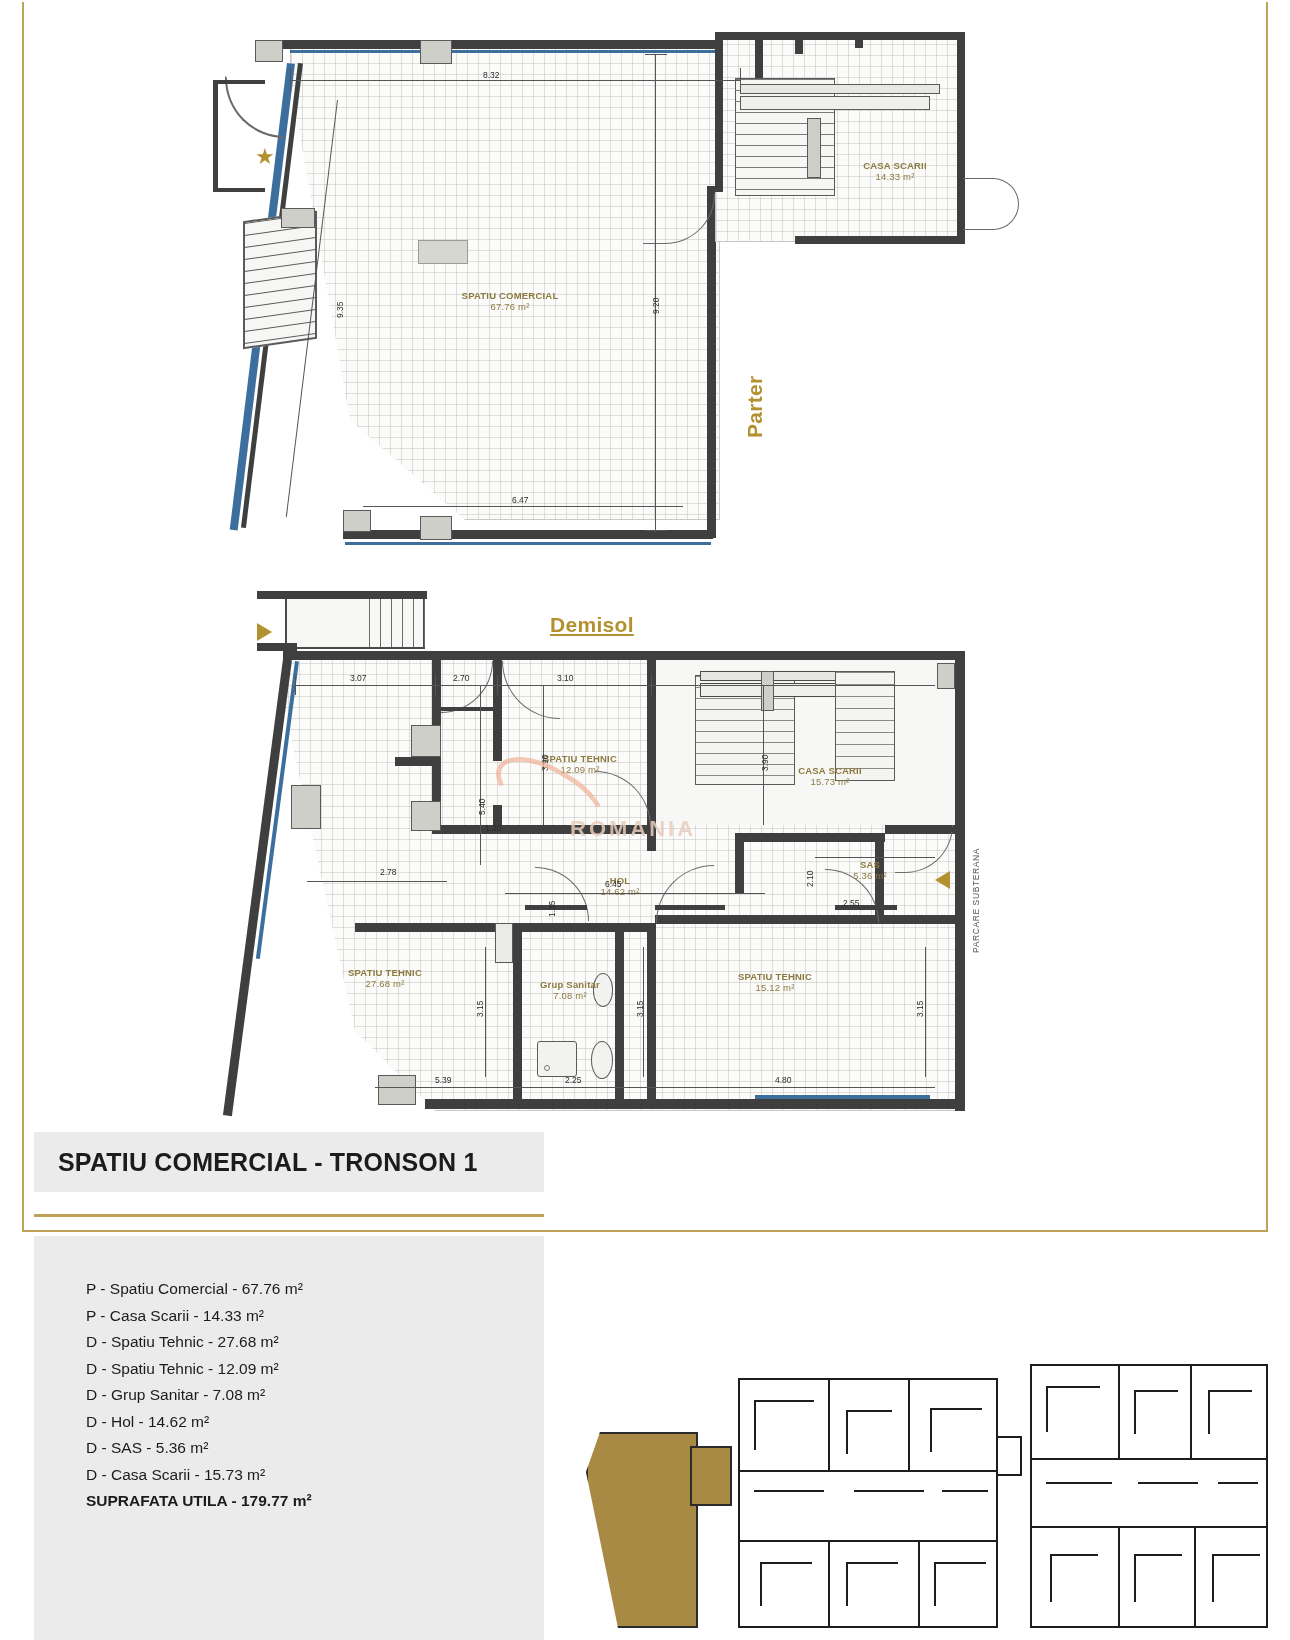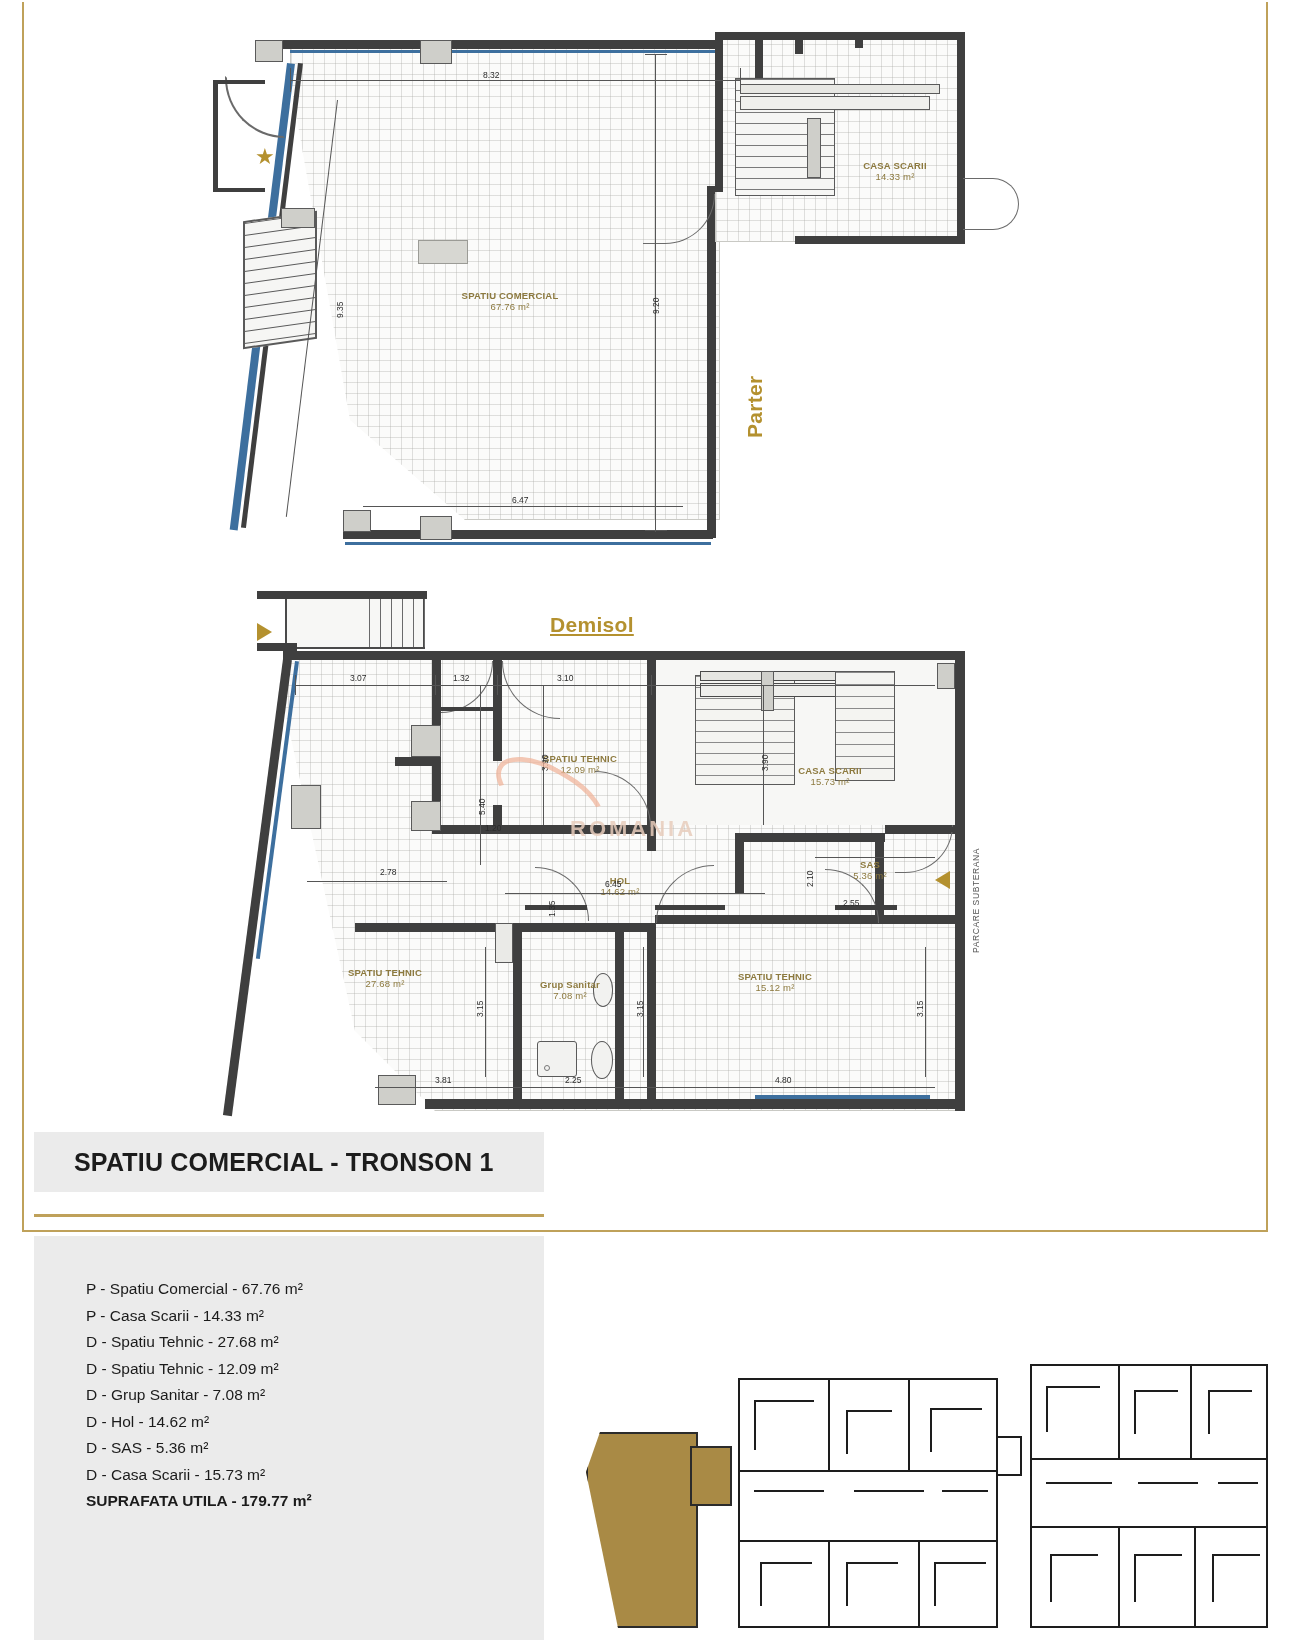--- a/index.html
+++ b/index.html
@@ -99,21 +99,21 @@
   }
   .watermark .txt { position:absolute; left:10px; top:26px; }
 
   
   .title-band {
     position:absolute; left:34px; top:1132px; width:510px; height:60px;
     background:#ebebeb;
     display:flex; align-items:center;
   }
   .title-band .t {
-    margin-left:40px;
+    margin-left:24px;
     font-size:25px; font-weight:700; color:#1c1c1c; letter-spacing:.2px;
   }
   .title-rule { position:absolute; left:34px; top:1214px; width:510px; height:3px; background:#bfa15a; }
 
   
   .legend {
     position:absolute; left:34px; top:1236px; width:510px; height:404px;
     background:#ebebeb;
     padding:40px 0 0 52px;
   }
@@ -296,21 +296,21 @@
   </div>
   <div class="lbl" style="left:500px; top:396px; width:160px;">
     <b>SPATIU TEHNIC</b><span class="a">15.12 m²</span>
   </div>
 
   <div class="dim v" style="left:776px; top:378px; color:#555; letter-spacing:.6px;">PARCARE SUBTERANA</div>
   <div class="arrow-gold arrow-left" style="left:740px; top:296px;"></div>
 
   <div class="dimline" style="left:100px; top:110px; width:640px; height:1px;"></div>
   <div class="dim" style="left:155px; top:98px;">3.07</div>
-  <div class="dim" style="left:258px; top:98px;">1.32</div>
+  <div class="dim" style="left:258px; top:98px;">2.70</div>
   <div class="dim" style="left:362px; top:98px;">3.10</div>
   <div class="tick" style="left:100px; top:100px; width:1px; height:20px;"></div>
   <div class="tick" style="left:240px; top:100px; width:1px; height:20px;"></div>
   <div class="tick" style="left:302px; top:100px; width:1px; height:20px;"></div>
   <div class="tick" style="left:456px; top:100px; width:1px; height:20px;"></div>
 
   <div class="dimline" style="left:348px; top:110px; width:1px; height:140px;"></div>
   <div class="dim v" style="left:345px; top:196px;">3.90</div>
   <div class="dimline" style="left:568px; top:110px; width:1px; height:140px;"></div>
   <div class="dim v" style="left:565px; top:196px;">3.90</div>
@@ -326,21 +326,21 @@
   <div class="dim v" style="left:610px; top:312px;">2.10</div>
   <div class="dim v" style="left:352px; top:342px;">1.35</div>
   <div class="dim v" style="left:280px; top:442px;">3.15</div>
   <div class="dim v" style="left:440px; top:442px;">3.15</div>
   <div class="dim v" style="left:720px; top:442px;">3.15</div>
   <div class="dimline" style="left:290px; top:372px; width:1px; height:130px;"></div>
   <div class="dimline" style="left:448px; top:372px; width:1px; height:130px;"></div>
   <div class="dimline" style="left:730px; top:372px; width:1px; height:130px;"></div>
 
   <div class="dimline" style="left:180px; top:512px; width:560px; height:1px;"></div>
-  <div class="dim" style="left:240px; top:500px;">3.81</div>
+  <div class="dim" style="left:240px; top:500px;">5.39</div>
   <div class="dim" style="left:370px; top:500px;">2.25</div>
   <div class="dim" style="left:580px; top:500px;">4.80</div>
 </div>
 
 <div class="watermark">
   <div class="swoosh"></div>
   <div class="txt">ROMANIA</div>
 </div>
 
 <div class="title-band">

